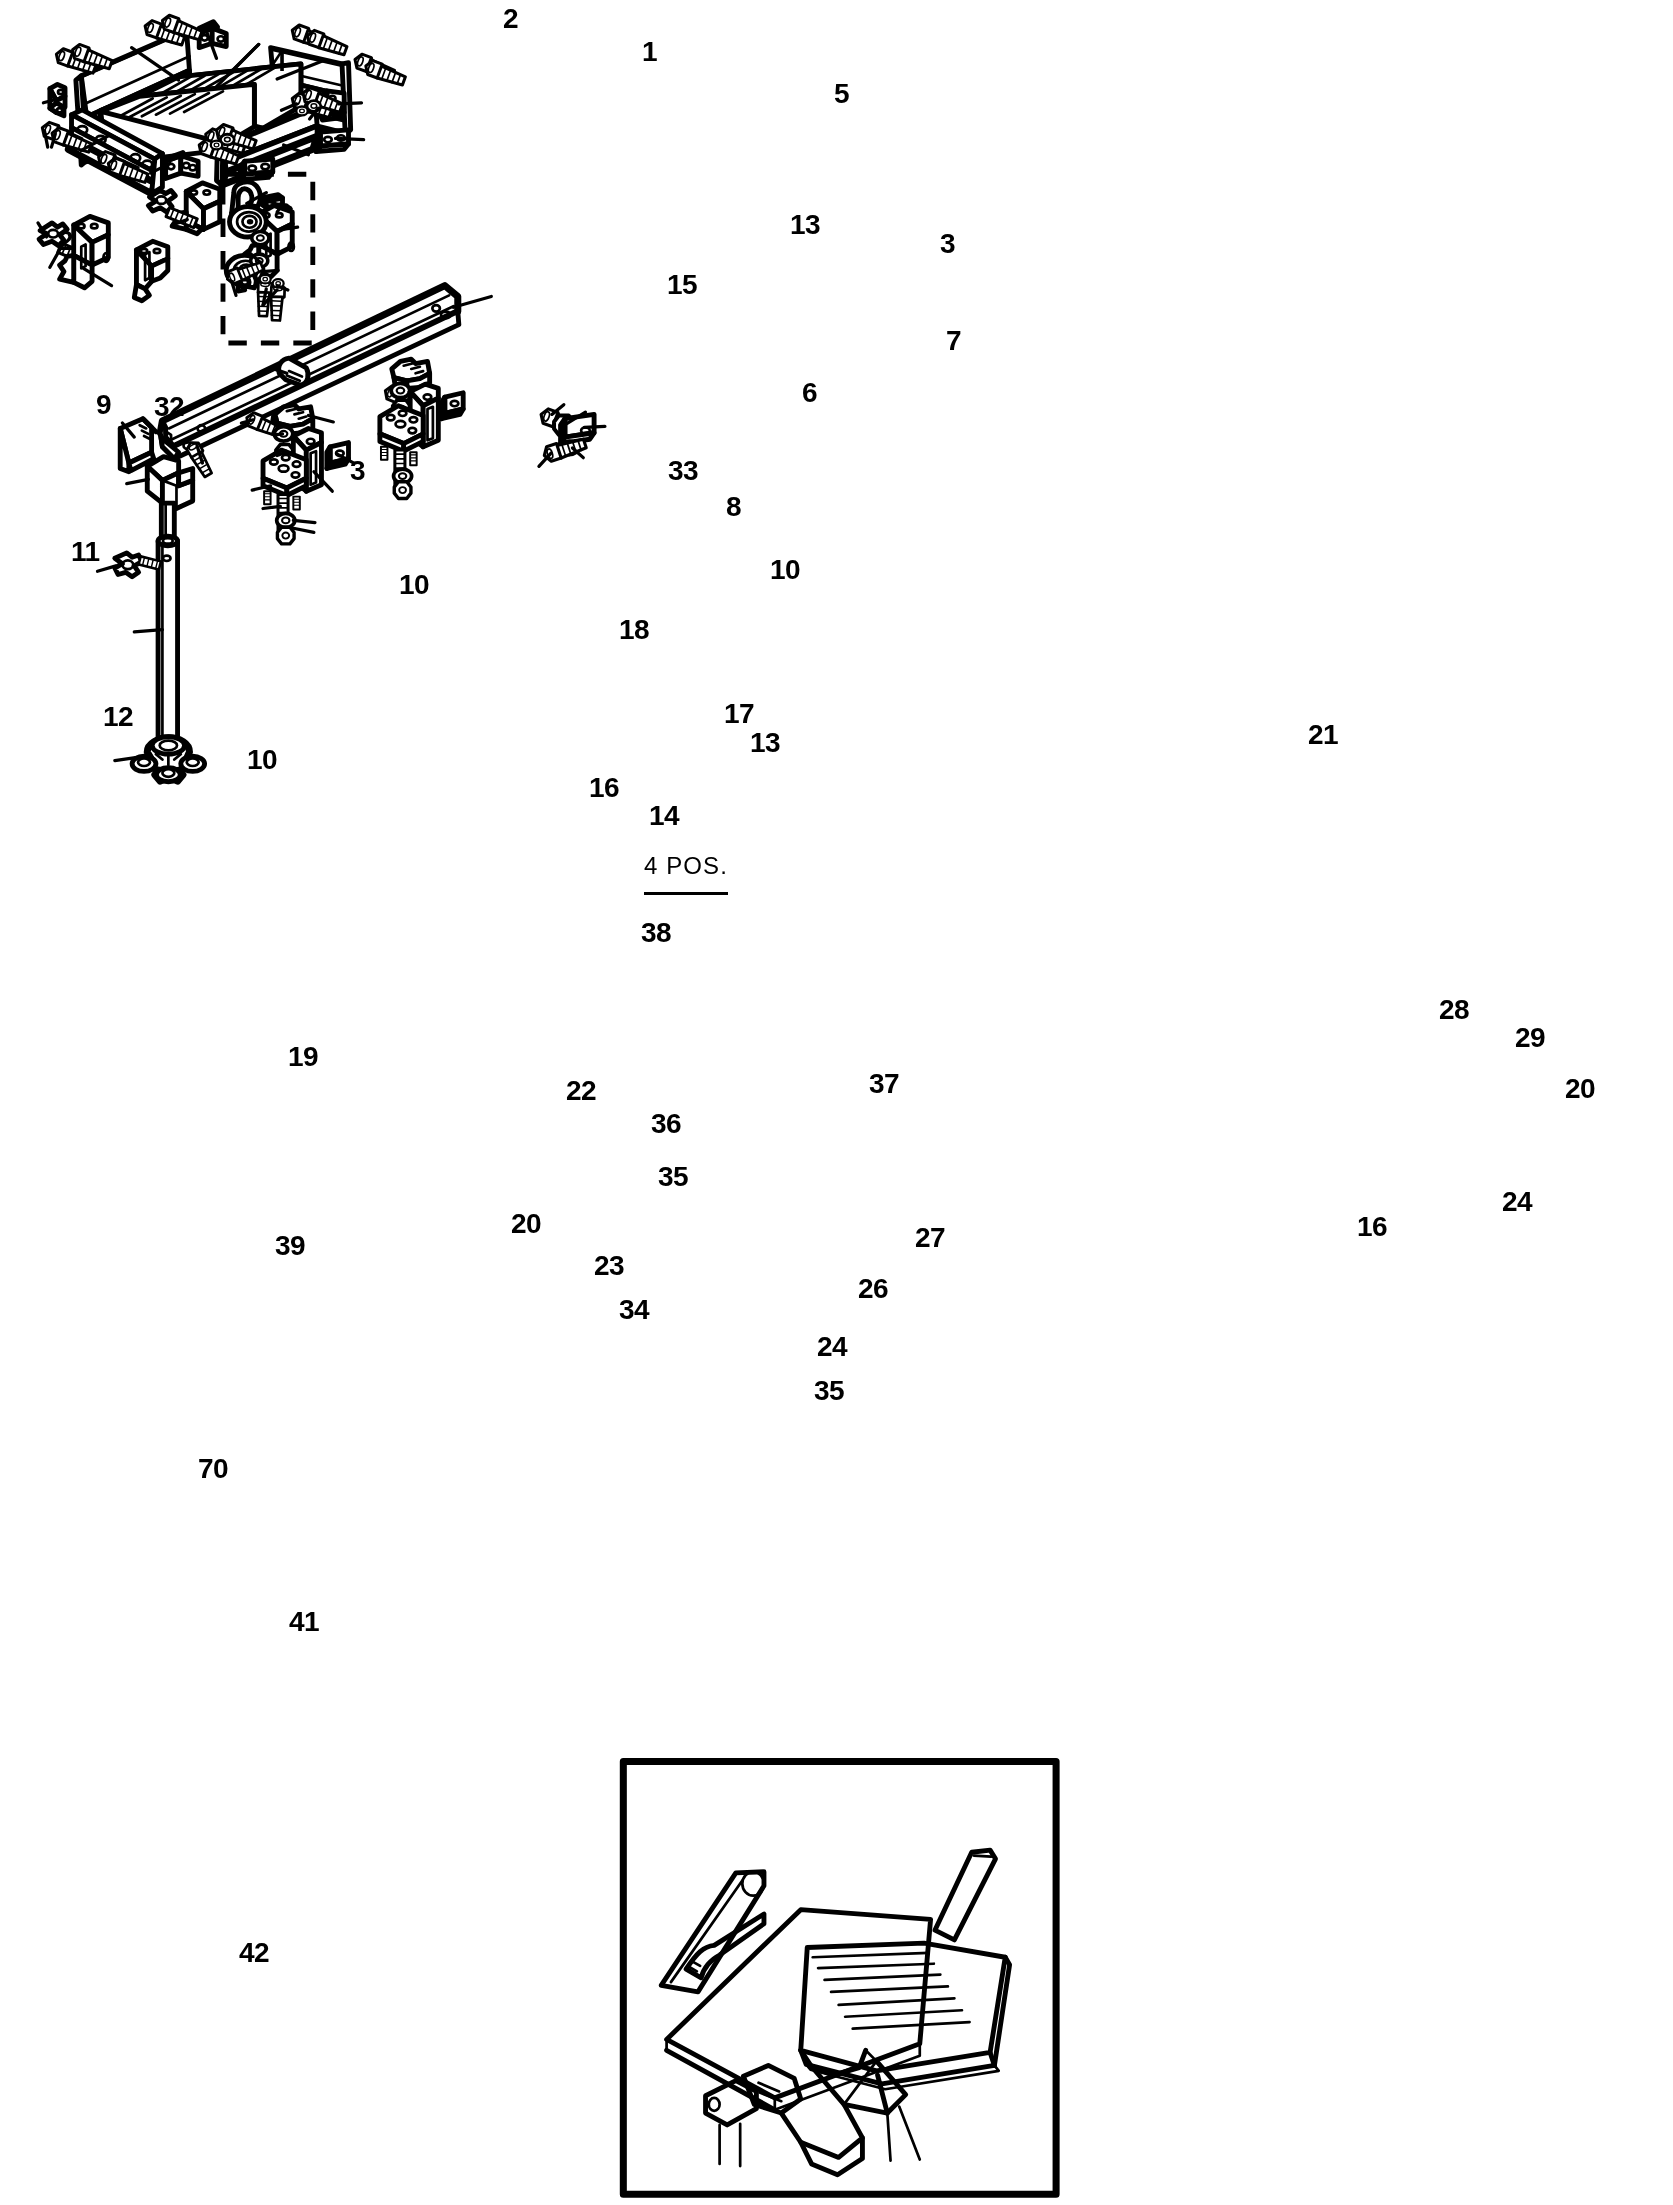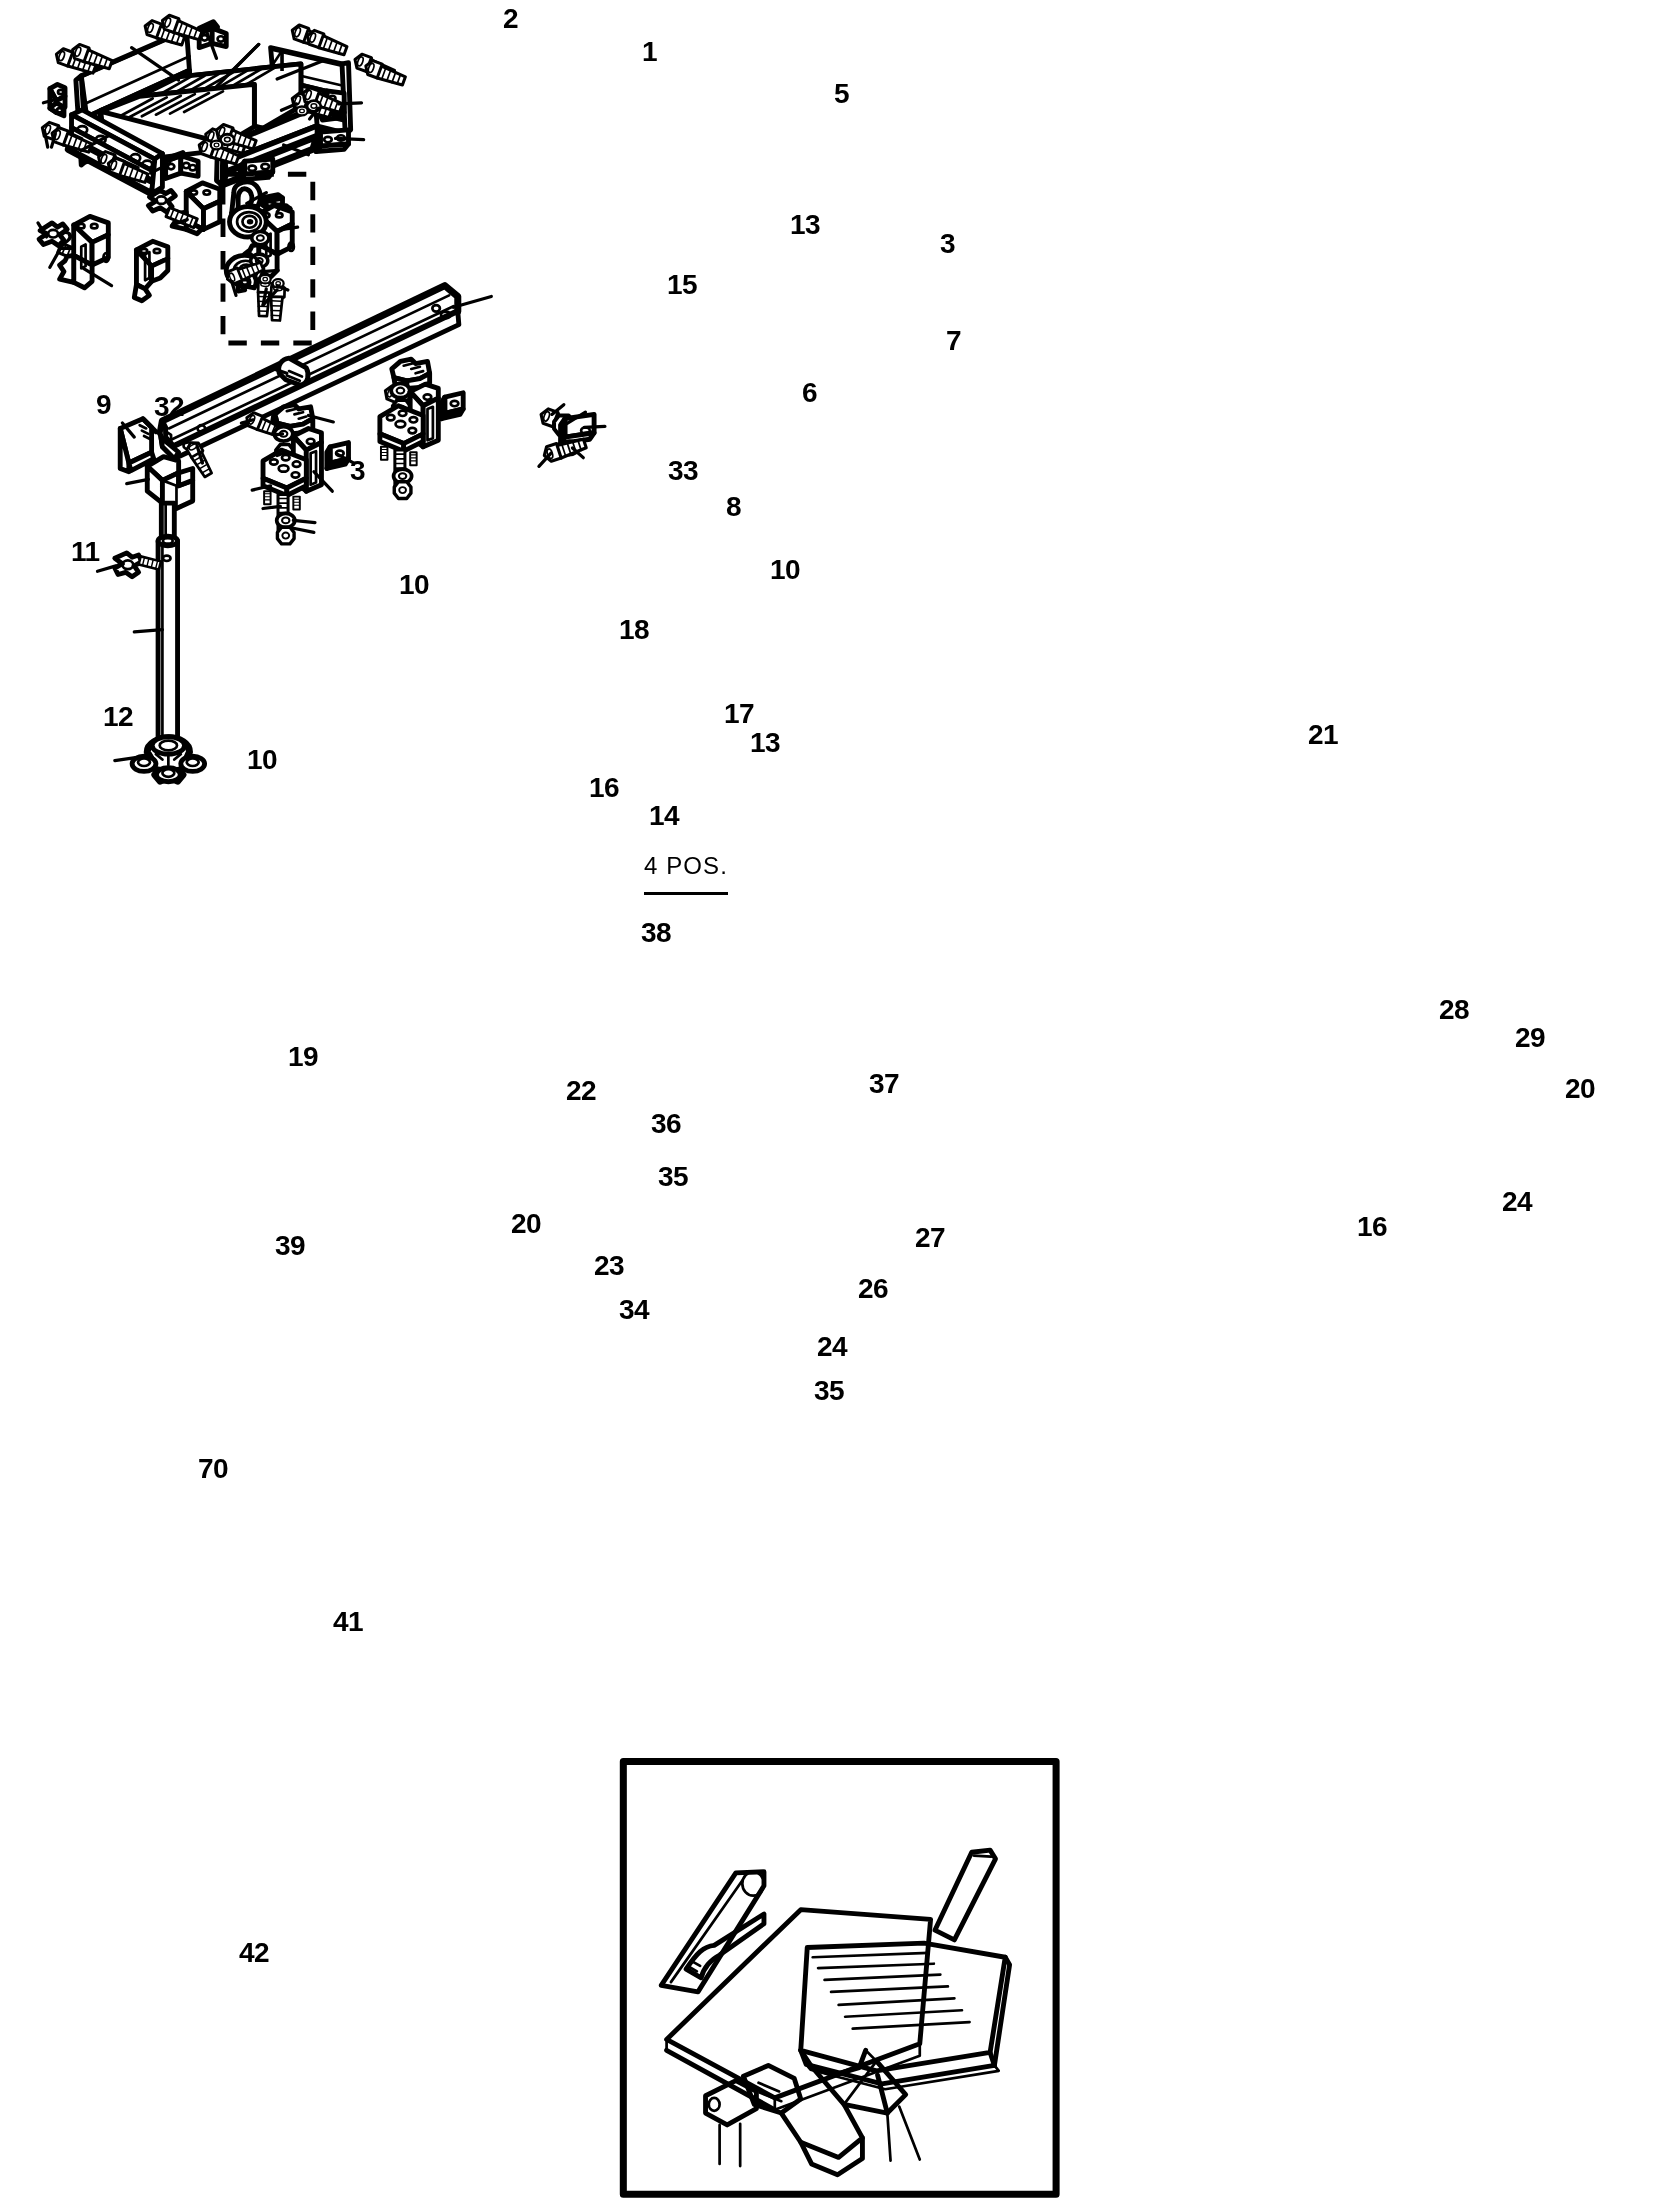--- a/index.html
+++ b/index.html
@@ -731,19 +731,19 @@
 <div class="lbl" style="left:1357px;top:1213px;">16</div>
 <div class="lbl" style="left:915px;top:1204px;margin-top:20px;">27</div>
 <div class="lbl" style="left:511px;top:1210px;">20</div>
 <div class="lbl" style="left:275px;top:1232px;">39</div>
 <div class="lbl" style="left:594px;top:1252px;">23</div>
 <div class="lbl" style="left:858px;top:1275px;">26</div>
 <div class="lbl" style="left:619px;top:1296px;">34</div>
 <div class="lbl" style="left:817px;top:1333px;">24</div>
 <div class="lbl" style="left:814px;top:1377px;">35</div>
 <div class="lbl" style="left:198px;top:1455px;">70</div>
-<div class="lbl" style="left:289px;top:1608px;margin-left:44px;">41</div>
+<div class="lbl" style="left:289px;top:1608px;">41</div>
 <div class="lbl" style="left:239px;top:1939px;">42</div>
 
 <div class="posnote" style="left:644px;top:852px;">4  POS.</div>
 
 </div>
 
 
 </body></html>

